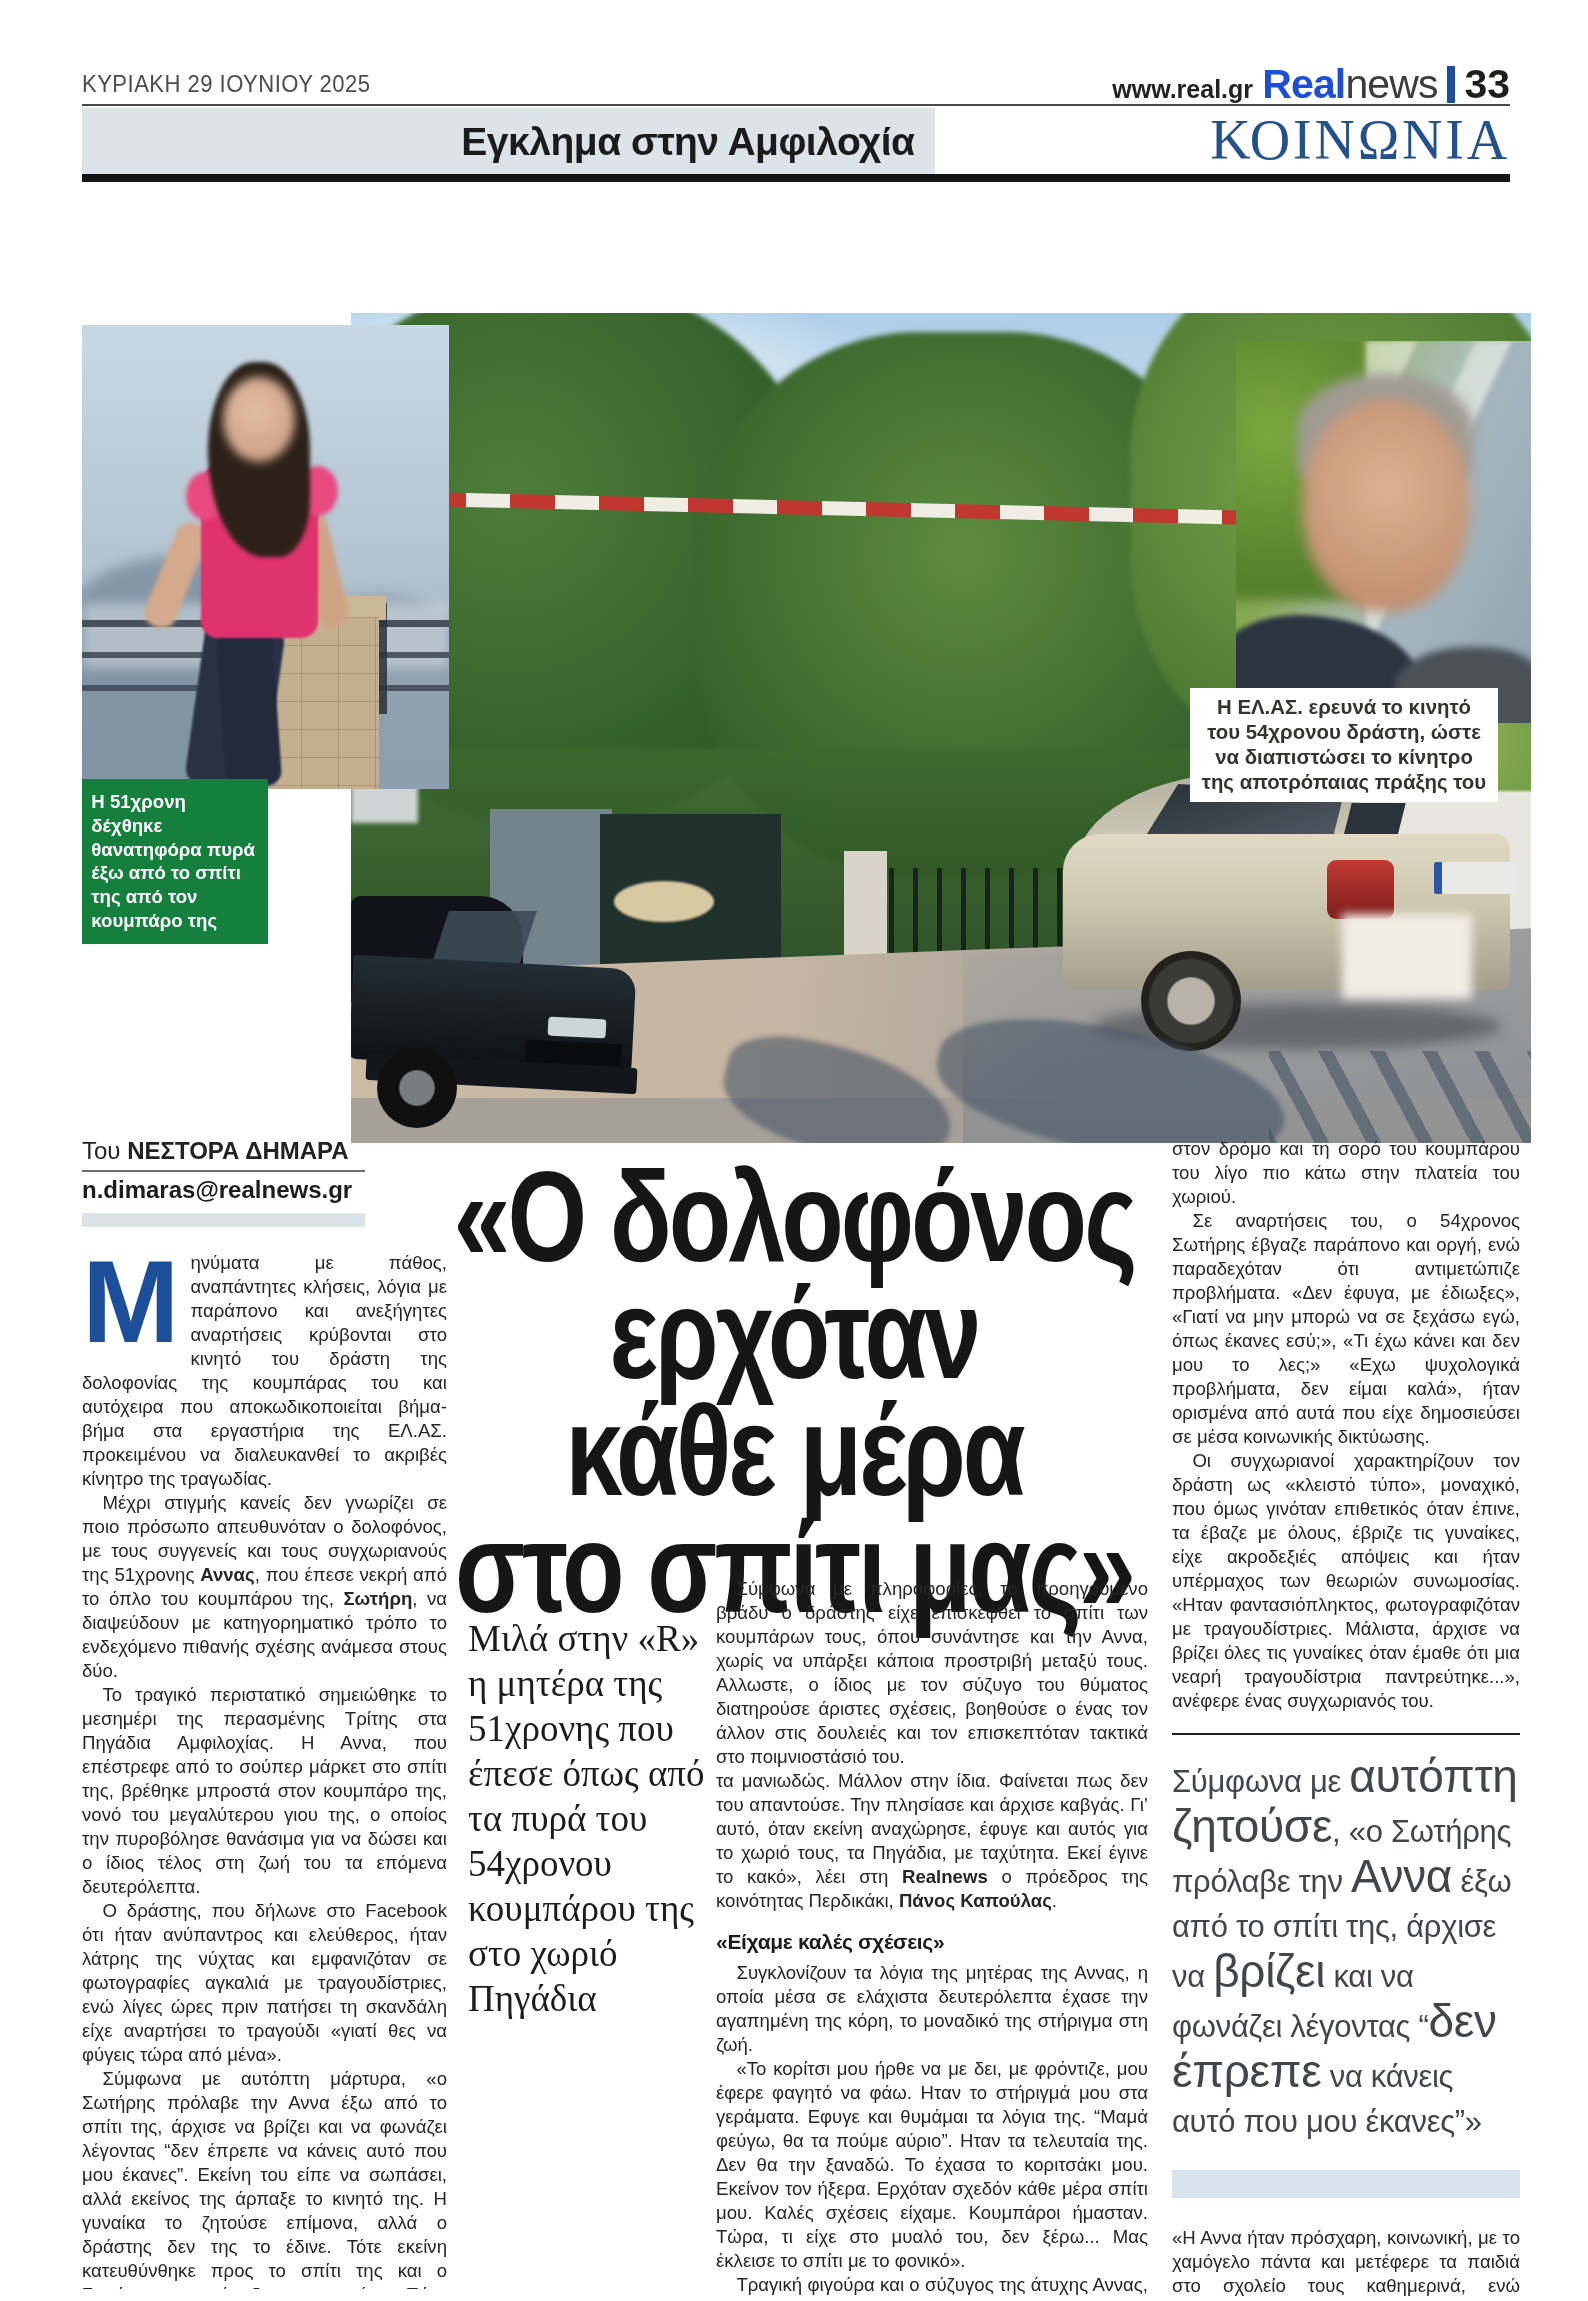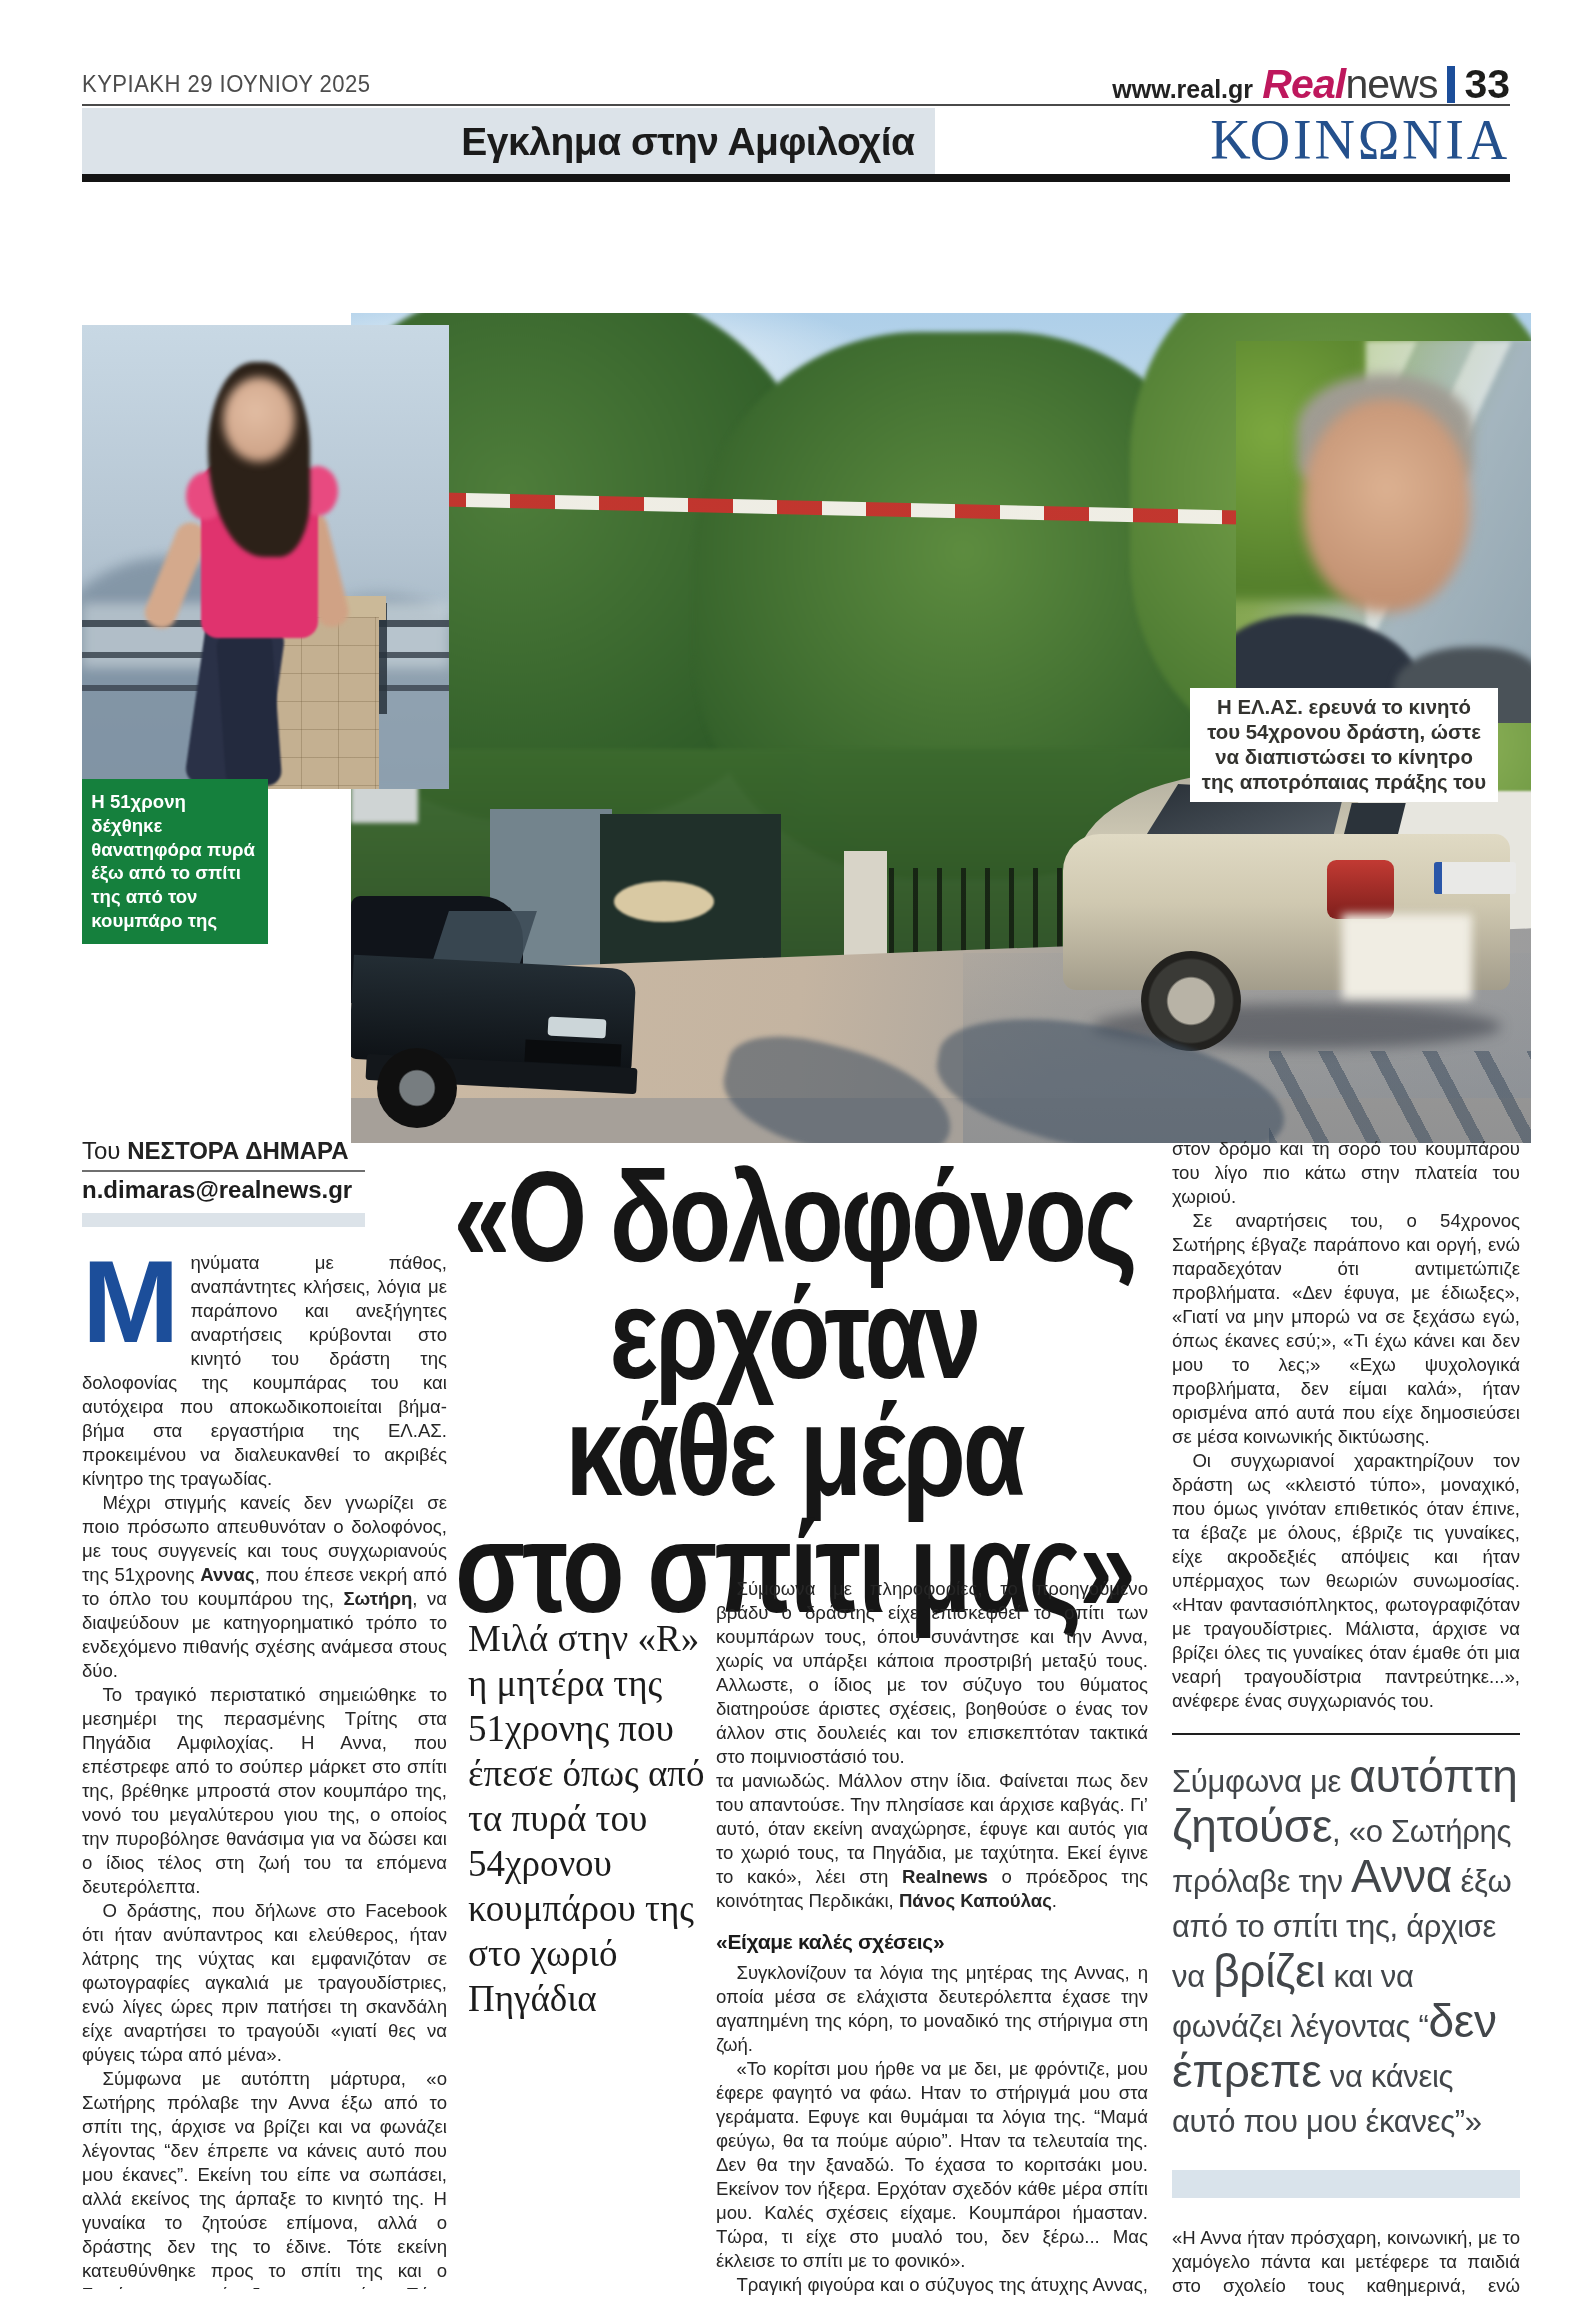--- a/index.html
+++ b/index.html
@@ -4,21 +4,21 @@
 <style>
   html,body{margin:0;padding:0;background:#e9e9e9;}
   .page{position:relative;width:1589px;height:2301px;background:#ffffff;margin:0 auto;
         font-family:"Liberation Sans","DejaVu Sans",sans-serif;color:#262626;overflow:hidden;}
   .abs{position:absolute;}
 
   
   .date{left:82px;top:70px;font-size:24px;color:#4c4c4c;letter-spacing:0.5px;transform:scaleX(.92);transform-origin:left;}
   .brandrow{top:61px;right:79px;display:flex;align-items:baseline;gap:9.3px;text-align:center;}
   .site{font-size:25px;font-weight:700;color:#222;}
-  .brand-bold{font-size:41px;font-weight:800;color:#be185d;letter-spacing:-0.9px;font-style:italic;}
+  .brand-bold{font-size:41px;font-weight:800;color:#1d4ed8;letter-spacing:-0.9px;}
   .brand-light{font-size:41px;font-weight:400;color:#3c3c3c;letter-spacing:-0.9px;}
   .brand-divider{width:8.3px;height:37px;background:#1c4e9a;align-self:center;}
   .pagenum{font-size:41px;font-weight:800;color:#1d1d1b;}
   .thinrule{left:82px;top:104px;width:1428px;height:1.9px;background:#4a4a4a;}
   .kickerband{left:82px;top:108px;width:853px;height:67px;background:#dce3e9;}
   .kicker{position:absolute;right:20.4px;top:0;line-height:67px;font-size:39px;font-weight:700;color:#1b1b1b;letter-spacing:-0.5px;}
   .section{top:108px;right:79px;font-family:"Liberation Serif","DejaVu Serif",serif;font-size:56px;color:#24508c;letter-spacing:2.8px;}
   .thickrule{left:82px;top:174px;width:1428px;height:8.3px;background:#141414;}
 
   

